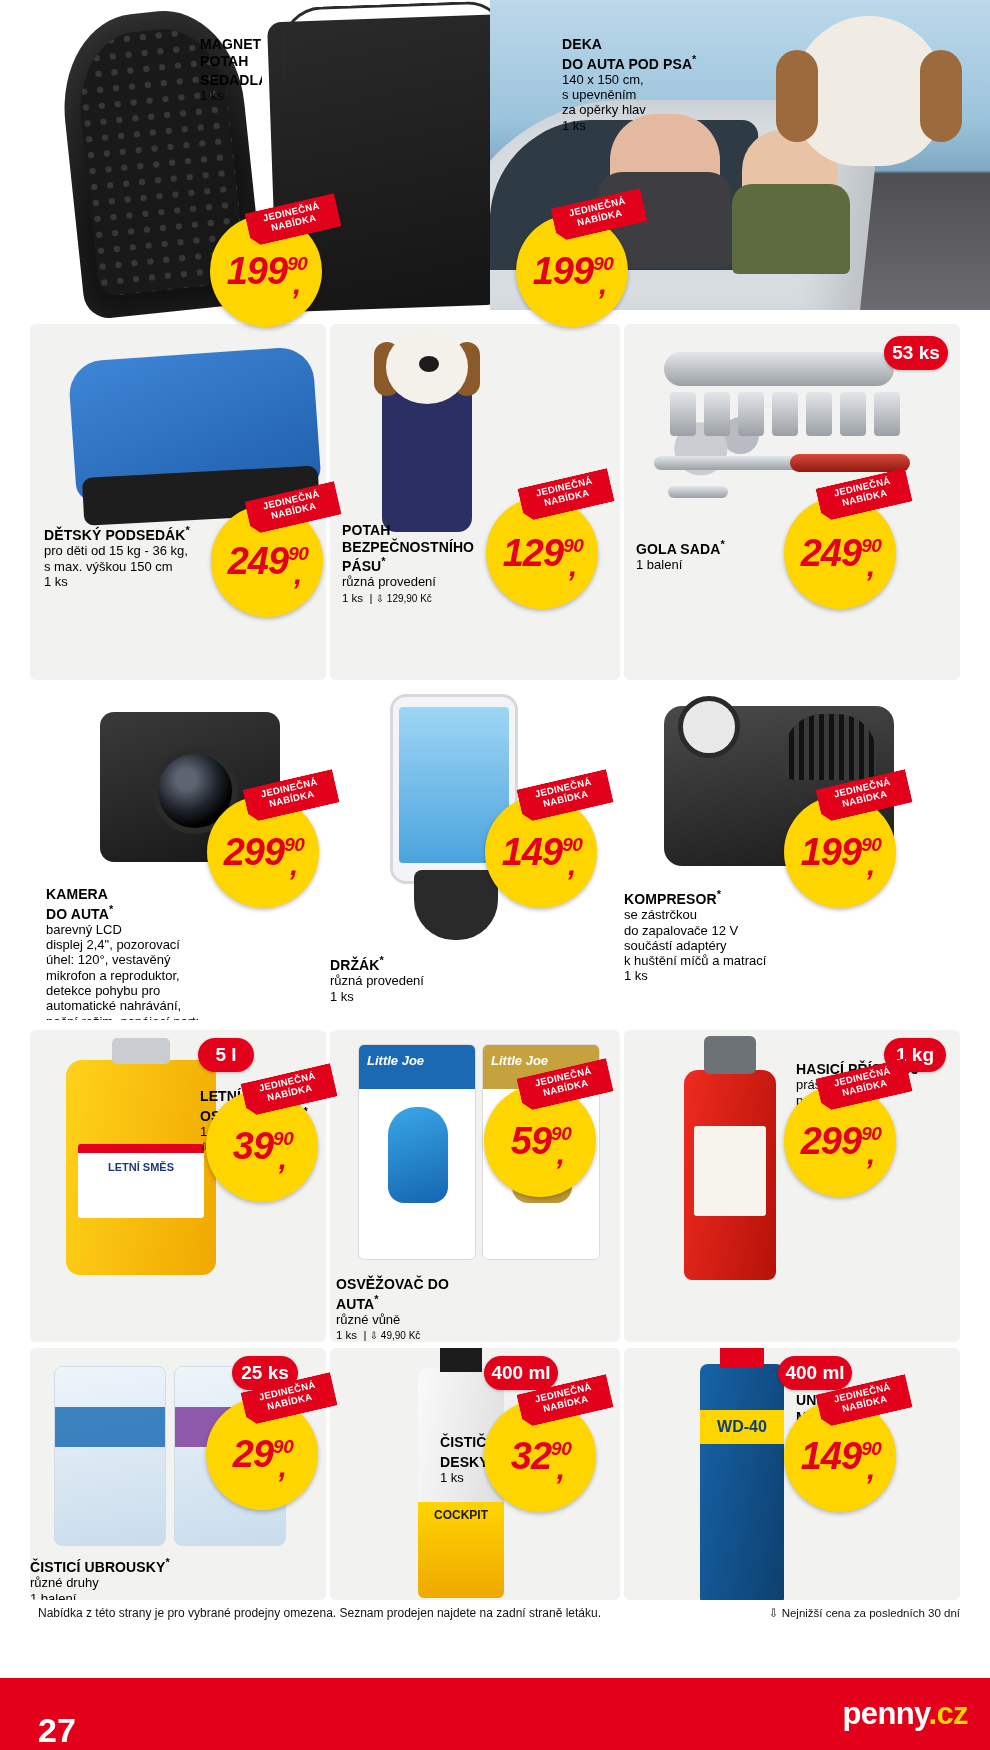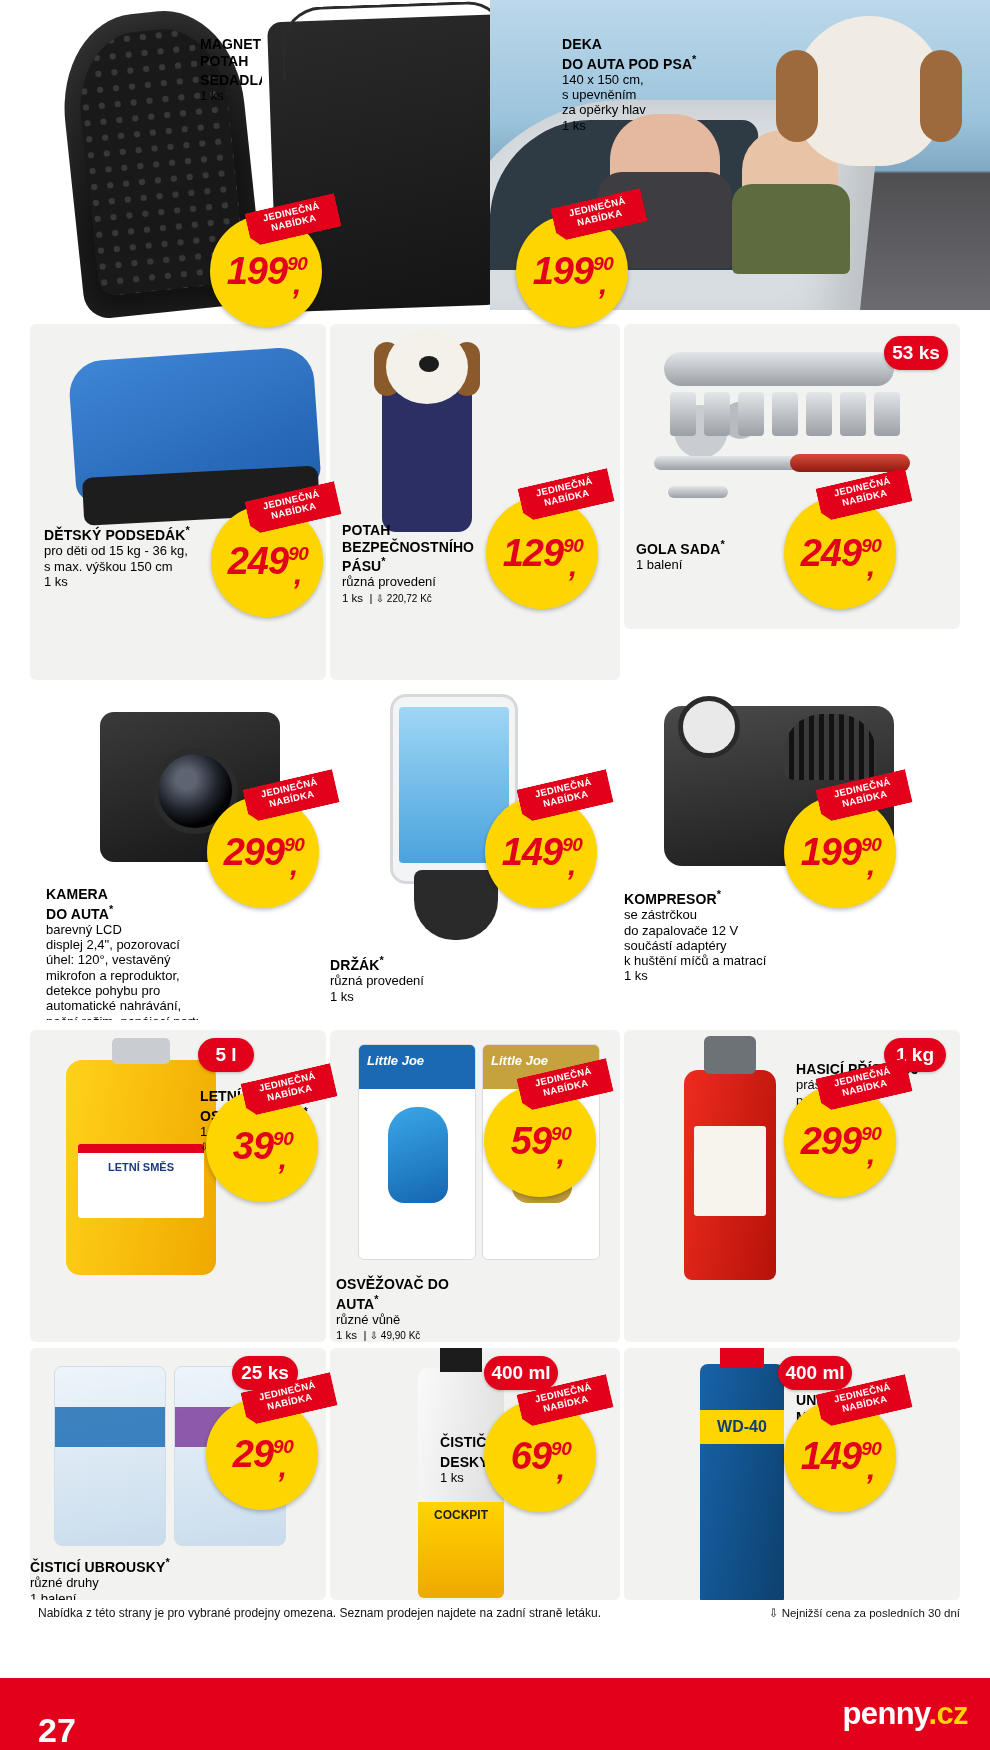--- a/index.html
+++ b/index.html
@@ -370,33 +370,33 @@
           <div class="nose"></div>
         </div>
     </div>
     <div class="ptxt" style="left:12px;top:198px;width:200px;">
       <div class="ttl"><span>POTAH</span></div>
       <div class="ttl"><span>BEZPEČNOSTNÍHO</span></div>
       <div class="ttl"><span>PÁSU</span><span class="star">*</span></div>
       <div class="sub">různá provedení</div>
       <div class="small" style="margin-top:2px;">
         <span>1 ks</span>
-        &nbsp;|&nbsp;<span style="font-size:10px;">⇩ 220,72 Kč</span>
+        &nbsp;|&nbsp;<span style="font-size:10px;">⇩ 129,90 Kč</span>
       </div>
     </div>
   </div>
   <div class="ribbon" style="left:520px;top:478px;">
     <span>JEDINEČNÁ</span><br>
     <span>NABÍDKA</span>
   </div>
   <div class="price" style="left:486px;top:497px;">
     <div class="val"><span>129</span><sup>90</sup><span class="comma">,</span></div>
   </div>
 
-  <div class="tile" style="left:624px;top:324px;width:336px;height:305px;">
+  <div class="tile" style="left:624px;top:324px;width:336px;height:356px;">
     <div class="img-gola">
       <div class="socket" style="left:24px;top:16px;width:230px;height:34px;border-radius:17px;"></div>
       <div class="socket" style="left:30px;top:56px;width:26px;height:44px;"></div>
       <div class="socket" style="left:64px;top:56px;width:26px;height:44px;"></div>
       <div class="socket" style="left:98px;top:56px;width:26px;height:44px;"></div>
       <div class="socket" style="left:132px;top:56px;width:26px;height:44px;"></div>
       <div class="socket" style="left:166px;top:56px;width:26px;height:44px;"></div>
       <div class="socket" style="left:200px;top:56px;width:26px;height:44px;"></div>
       <div class="socket" style="left:234px;top:56px;width:26px;height:44px;"></div>
       <div class="socket" style="left:14px;top:120px;width:150px;height:14px;border-radius:7px;"></div>
@@ -590,21 +590,21 @@
       <div class="ttl"><span>DESKY</span><span class="star">*</span></div>
       <div class="sub">1 ks</div>
     </div>
   </div>
   <div class="qty" style="left:484px;top:1356px;width:74px;height:34px;">400 ml</div>
   <div class="ribbon" style="left:519px;top:1384px;">
     <span>JEDINEČNÁ</span><br>
     <span>NABÍDKA</span>
   </div>
   <div class="price" style="left:484px;top:1400px;">
-    <div class="val"><span>69</span><sup>90</sup><span class="comma">,</span></div>
+    <div class="val"><span>32</span><sup>90</sup><span class="comma">,</span></div>
   </div>
 
   <div class="tile" style="left:624px;top:1348px;width:336px;height:252px;">
     <div class="img-wd40">
       <div class="cap"></div>
       <div class="lbl">
           <span>WD-40</span>
         </div>
     </div>
     <div class="ptxt" style="left:172px;top:44px;width:160px;">

